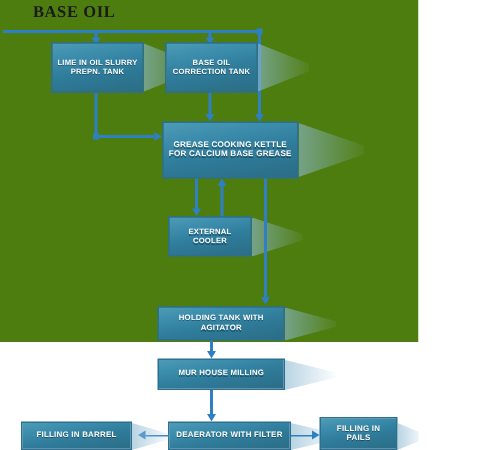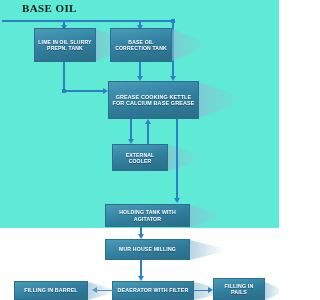--- a/index.html
+++ b/index.html
@@ -1,19 +1,19 @@
 <!DOCTYPE html>
 <html><head>
 <meta charset="utf-8">
 <style>
   html,body{margin:0;padding:0;background:#ffffff;}
   body{width:279px;height:300px;overflow:hidden;
        font-family:"Liberation Sans", sans-serif;
        -webkit-font-smoothing:antialiased;}
-  #stage{position:relative;width:279px;height:228px;background:#5eead4;}
+  #stage{position:relative;width:279px;height:228px;background:#4d7c0f;}
 
   .title{position:absolute;left:22px;top:2px;
          font-family:"Liberation Serif", serif;
          font-weight:bold;font-size:11px;color:#1a1a1a;letter-spacing:.4px;}
 
   
   .ln{position:absolute;background:#2f7fc4;}
   .lnh{height:1.6px;}
   .lnv{width:1.6px;}
   .arrow{position:absolute;width:0;height:0;}

